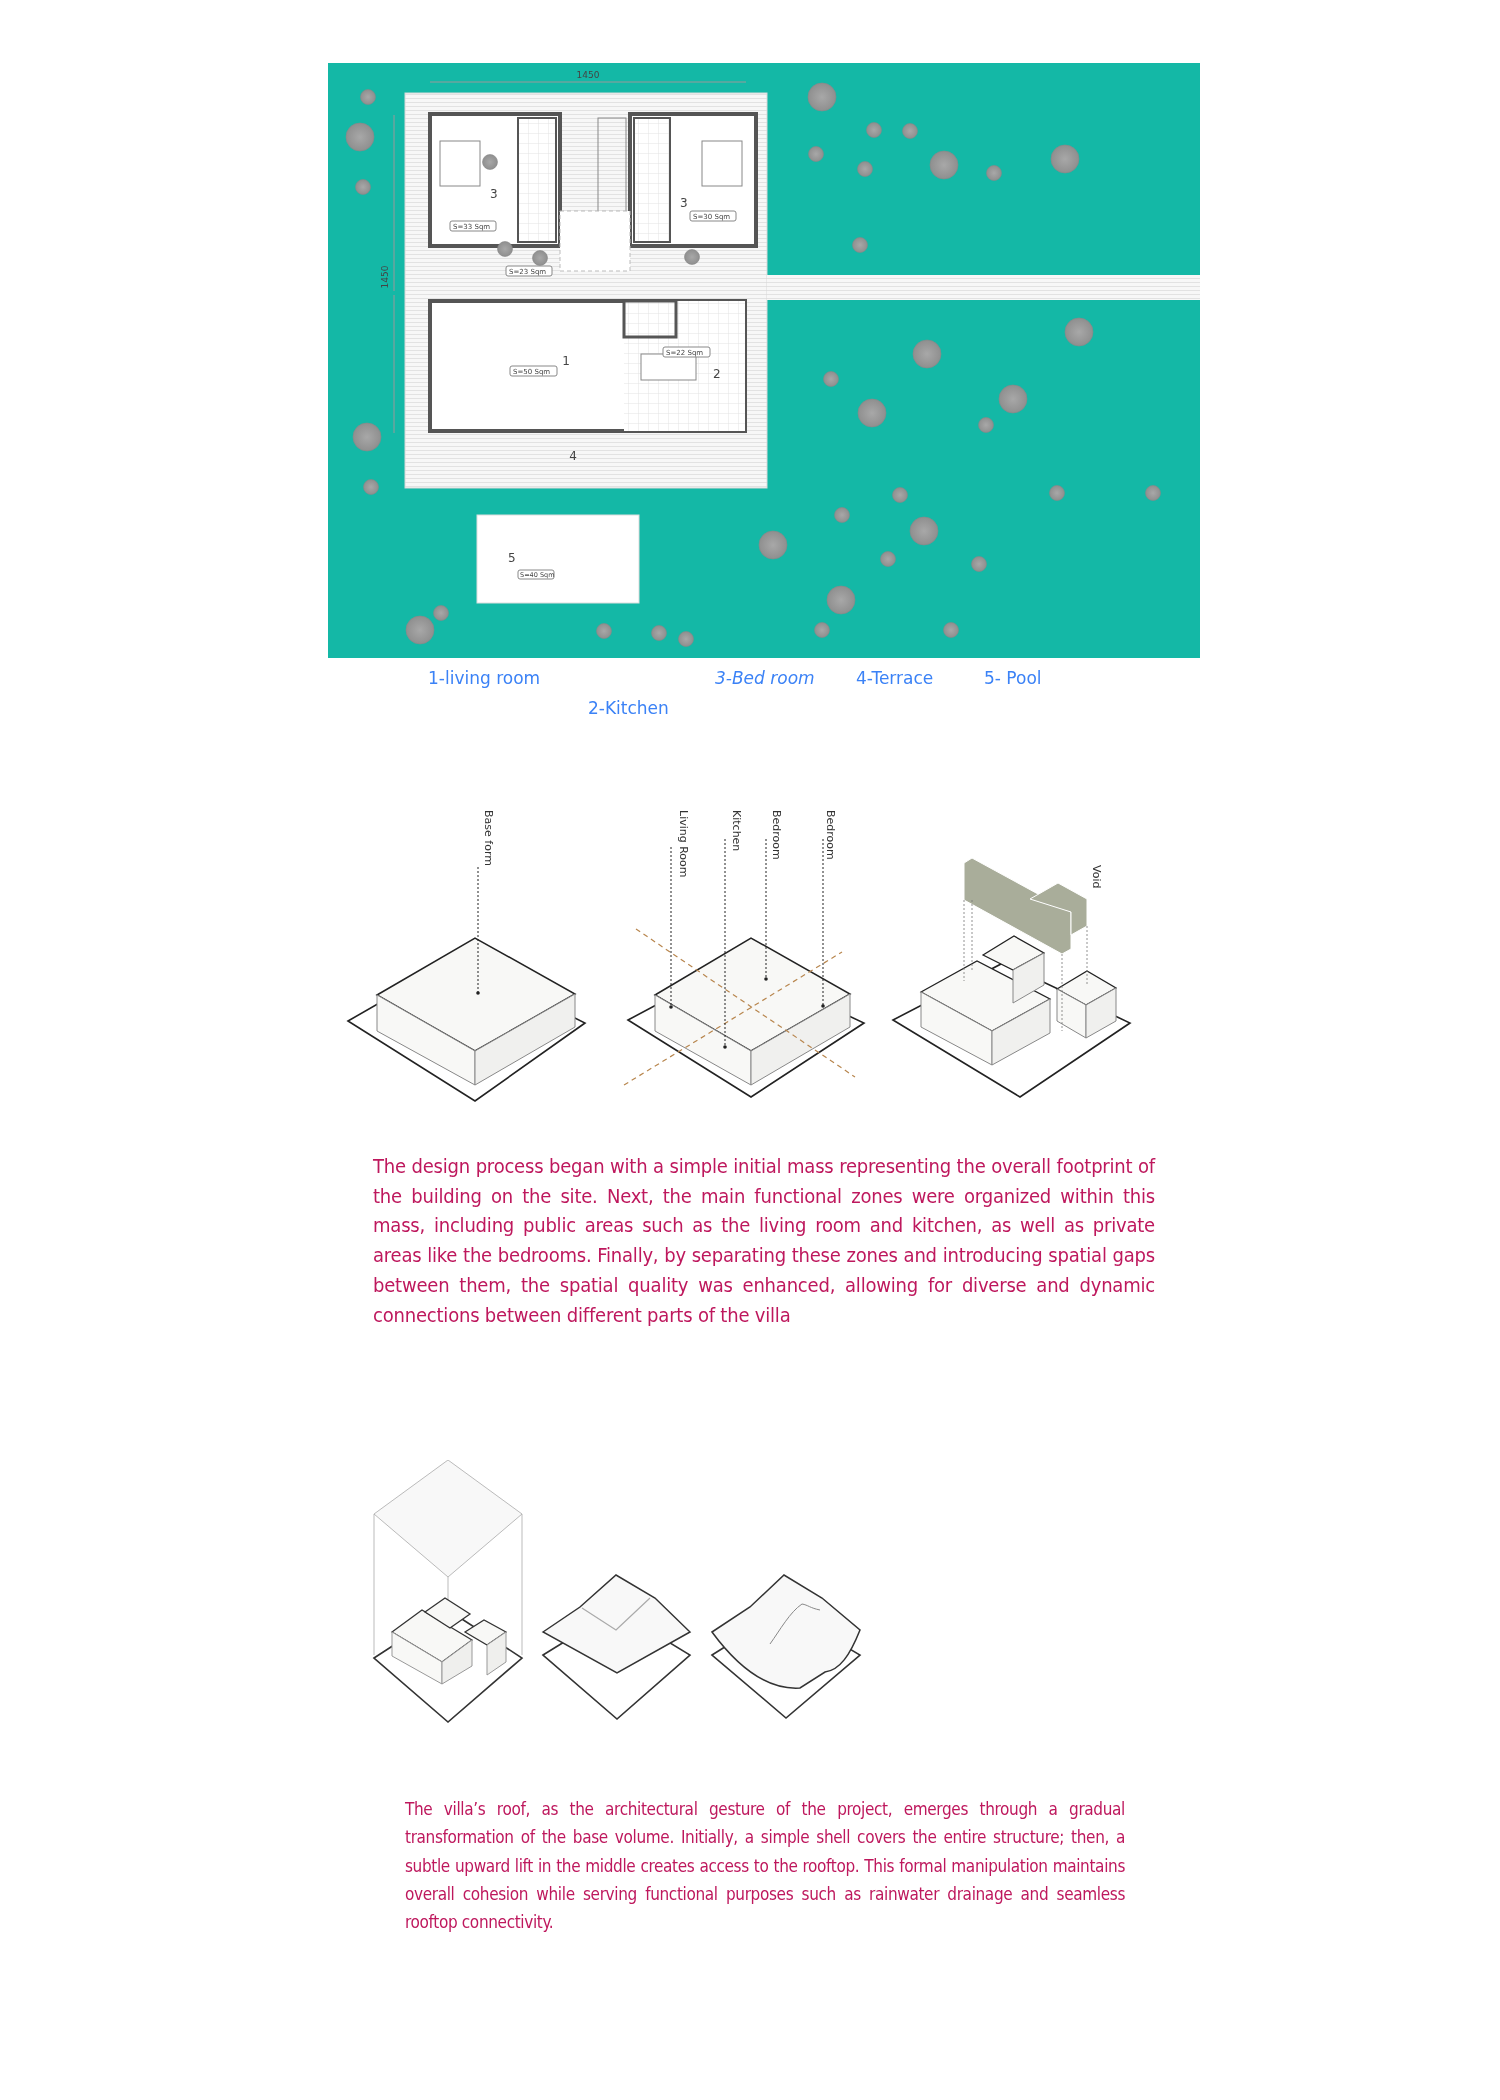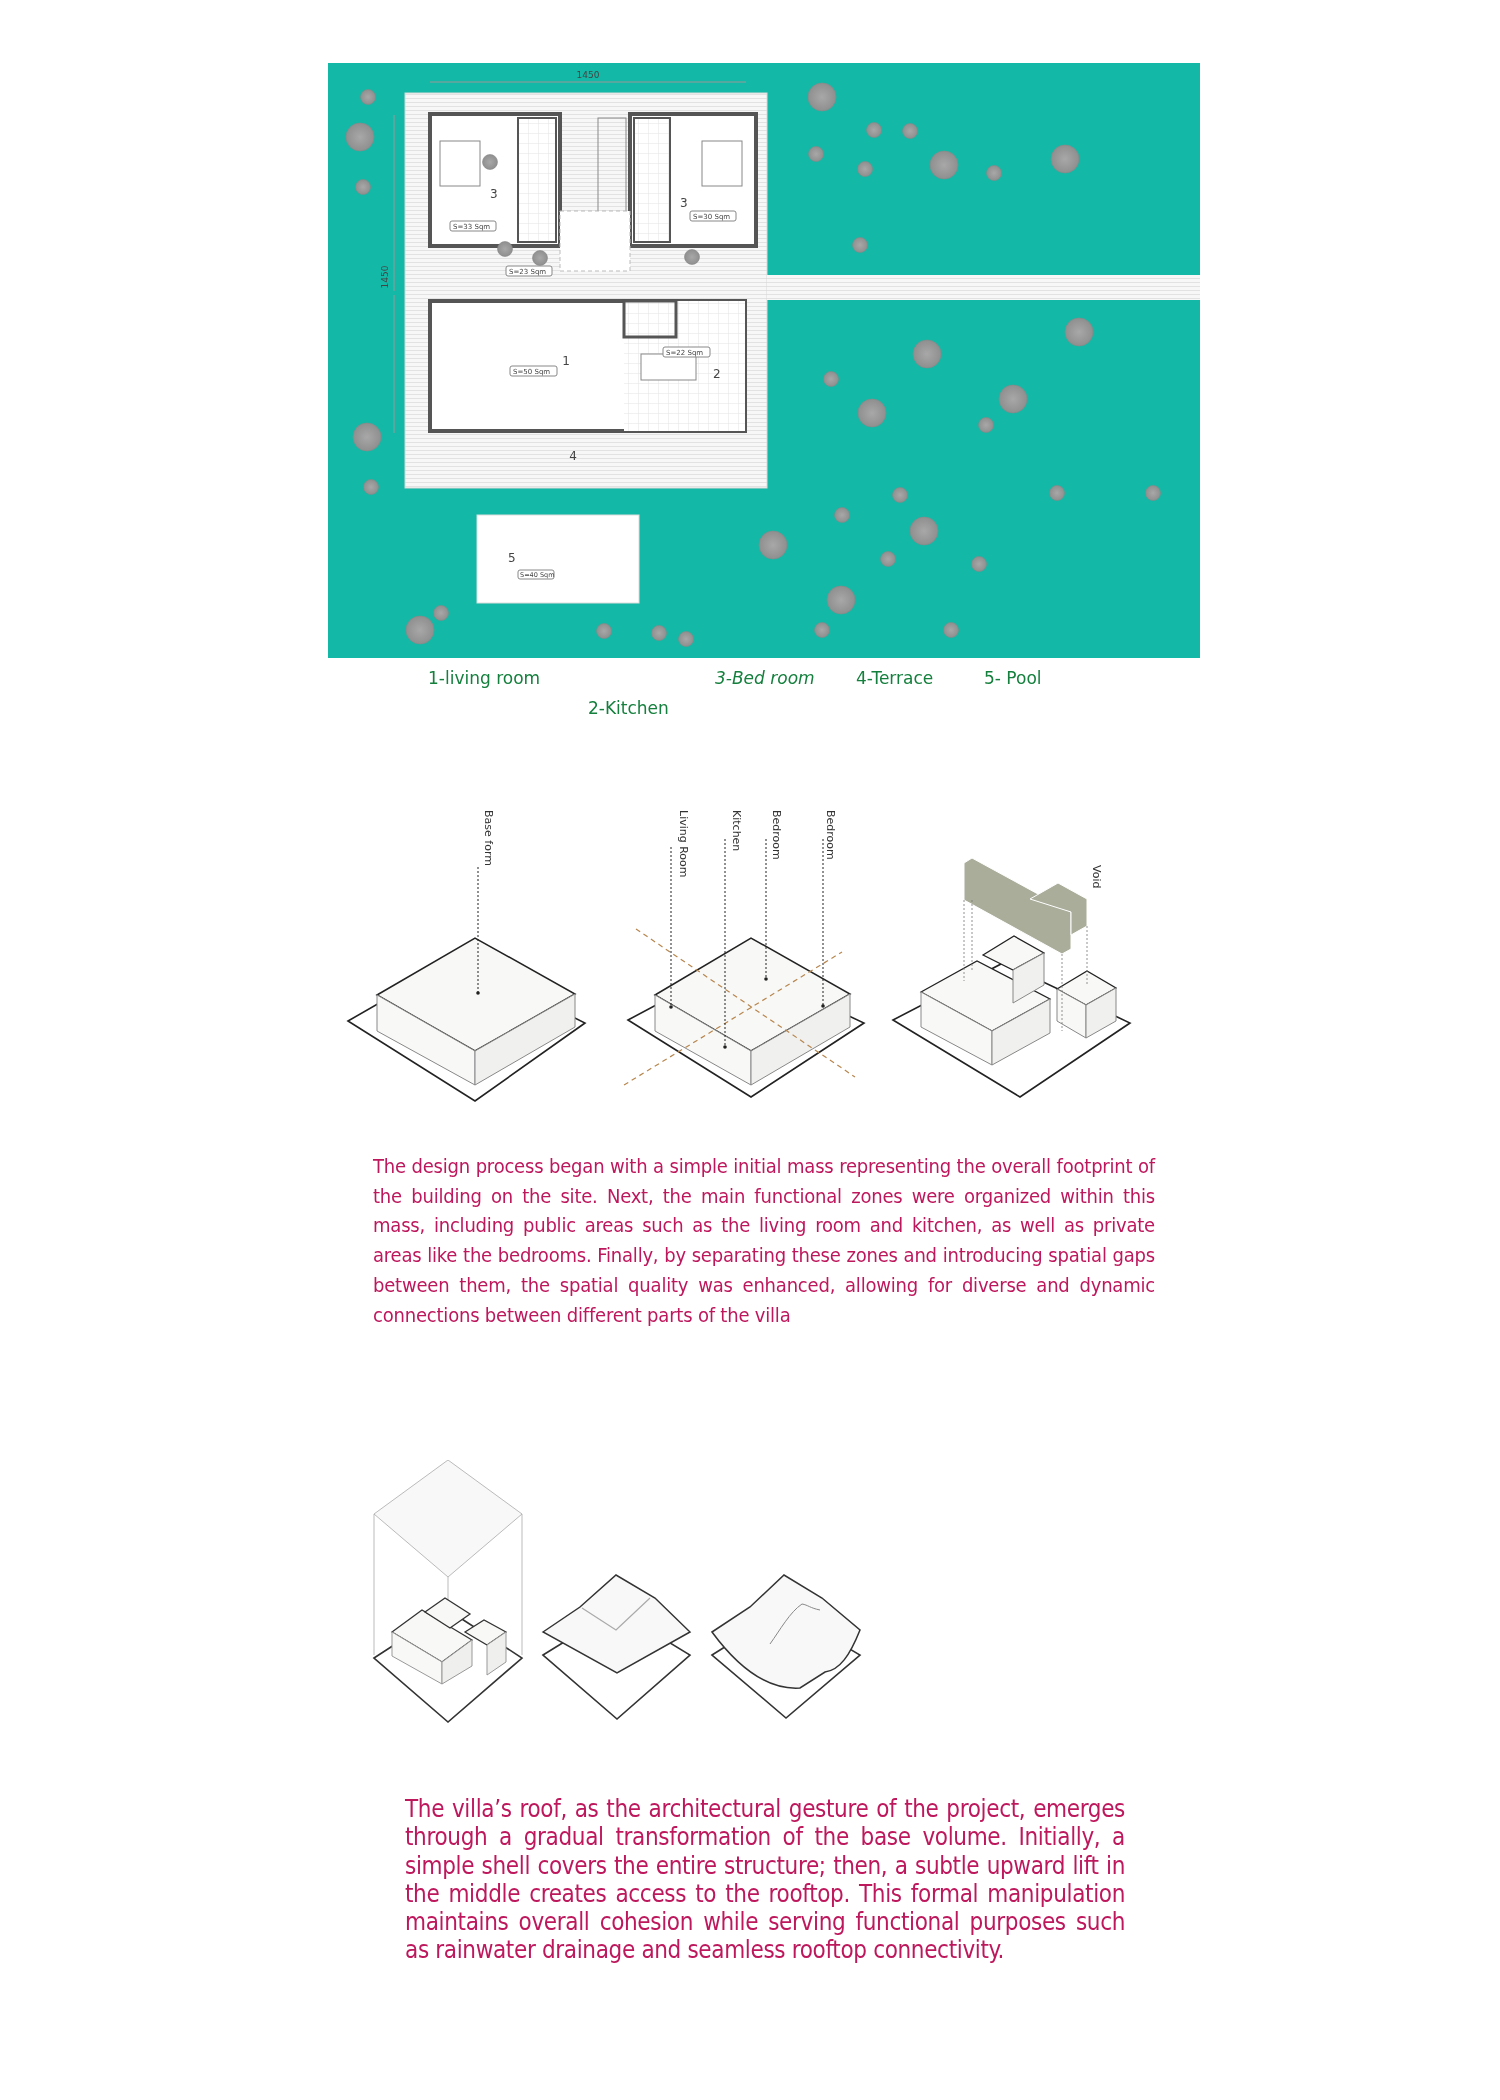--- a/index.html
+++ b/index.html
@@ -1,26 +1,26 @@
 <!DOCTYPE html>
 <html><head>
 <meta charset="utf-8">
 <style>
   html, body { margin:0; padding:0; background:#ffffff; }
   body { width:1500px; height:2100px; position:relative; overflow:hidden; font-family:"DejaVu Sans", sans-serif; color:#1f1f1f; }
   .abs { position:absolute; }
   #plan { left:328px; top:63px; width:872px; height:595px; background:#14b8a6; }
   #plan svg { display:block; }
-  #legend { left:420px; top:668px; width:720px; height:28px; font-size:17px; color:#15803d; }
+  #legend { left:420px; top:668px; width:720px; height:28px; font-size:17px; color:#3b82f6; }
   #legend span { position:absolute; top:0; white-space:nowrap; }
   #diag1 { left:330px; top:795px; width:850px; height:330px; }
   #diag2 { left:370px; top:1460px; width:780px; height:300px; }
   .para { font-family:"DejaVu Sans Condensed","DejaVu Sans", sans-serif; text-align:justify; color:#be185d; }
   #para1 { left:373px; top:1152px; width:782px; font-size:20px; line-height:29.7px; font-stretch:condensed; letter-spacing:-0.2px; }
-  #para2 { left:405px; top:1795px; width:720px; font-size:24px; line-height:28.3px; letter-spacing:-0.35px; }
+  #para2 { left:405px; top:1795px; width:720px; font-size:17px; line-height:28.3px; letter-spacing:-0.35px; }
   .vlabel { font-size:11px; fill:#333; font-family:"DejaVu Sans", sans-serif; }
   .planlabel { font-family:"DejaVu Sans", sans-serif; fill:#444; }
 </style>
 </head>
 <body>
 
 <div id="plan" class="abs">
   <svg width="872" height="595" viewBox="0 0 872 595">
     <defs>
       <pattern id="hatch" width="6" height="4" patternUnits="userSpaceOnUse">

